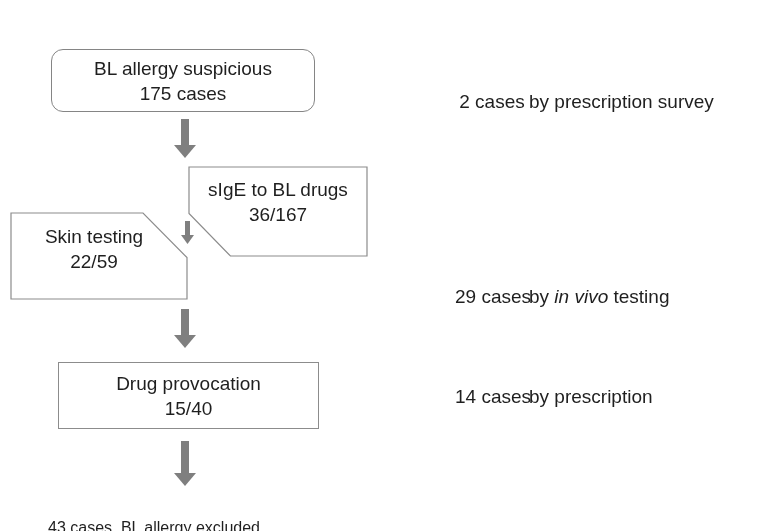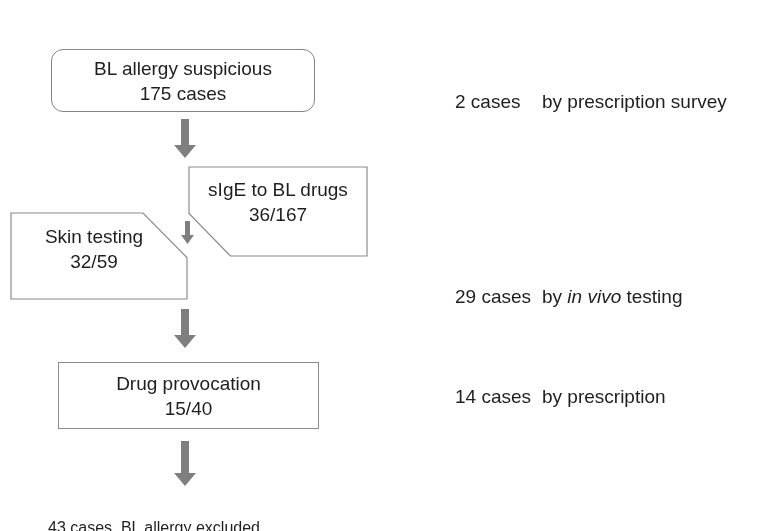--- a/index.html
+++ b/index.html
@@ -52,22 +52,21 @@
   
   #confirmation-title {
     position:absolute; left:410px; top:6px;
     font-size:19px; white-space:nowrap;
   }
   .confirm-row {
     position:absolute; left:455px;
     font-size:19px; white-space:nowrap;
   }
   .confirm-row .count {
-    display:inline-block; width:74px; text-align:left;
-    margin-right:13px;
+    display:inline-block; width:74px; text-align:center;
   }
   #confirm-row-0 { top:91px; }
   #confirm-row-1 { top:190px; }
   #confirm-row-2 { top:286px; }
   #confirm-row-3 { top:386px; }
   .it { font-style:italic; }
   
   #outcome-text {
     position:absolute; left:48px; top:519px;
     font-size:16px; white-space:nowrap;
@@ -106,21 +105,21 @@
       <polygon points="0,14 13,14 6.5,23" fill="#7f7f7f"></polygon>
     </svg>
   </div>
 
   <div class="shape-box" id="box-skin">
     <svg class="outline" width="178" height="88" viewBox="0 0 178 88">
       <polygon points="1,1 133,1 177,45.6 177,87 1,87" fill="#ffffff" stroke="#8c8c8c" stroke-width="1.2"></polygon>
     </svg>
     <div class="lines">
       <div>Skin testing</div>
-      <div>32/59</div>
+      <div>22/59</div>
     </div>
   </div>
 
   <div class="arrow" id="arrow-3">
     <svg width="22" height="39" viewBox="0 0 22 39">
       <rect x="7" y="0" width="8" height="26" fill="#7f7f7f"></rect>
       <polygon points="0,26 22,26 11,39" fill="#7f7f7f"></polygon>
     </svg>
   </div>
 

